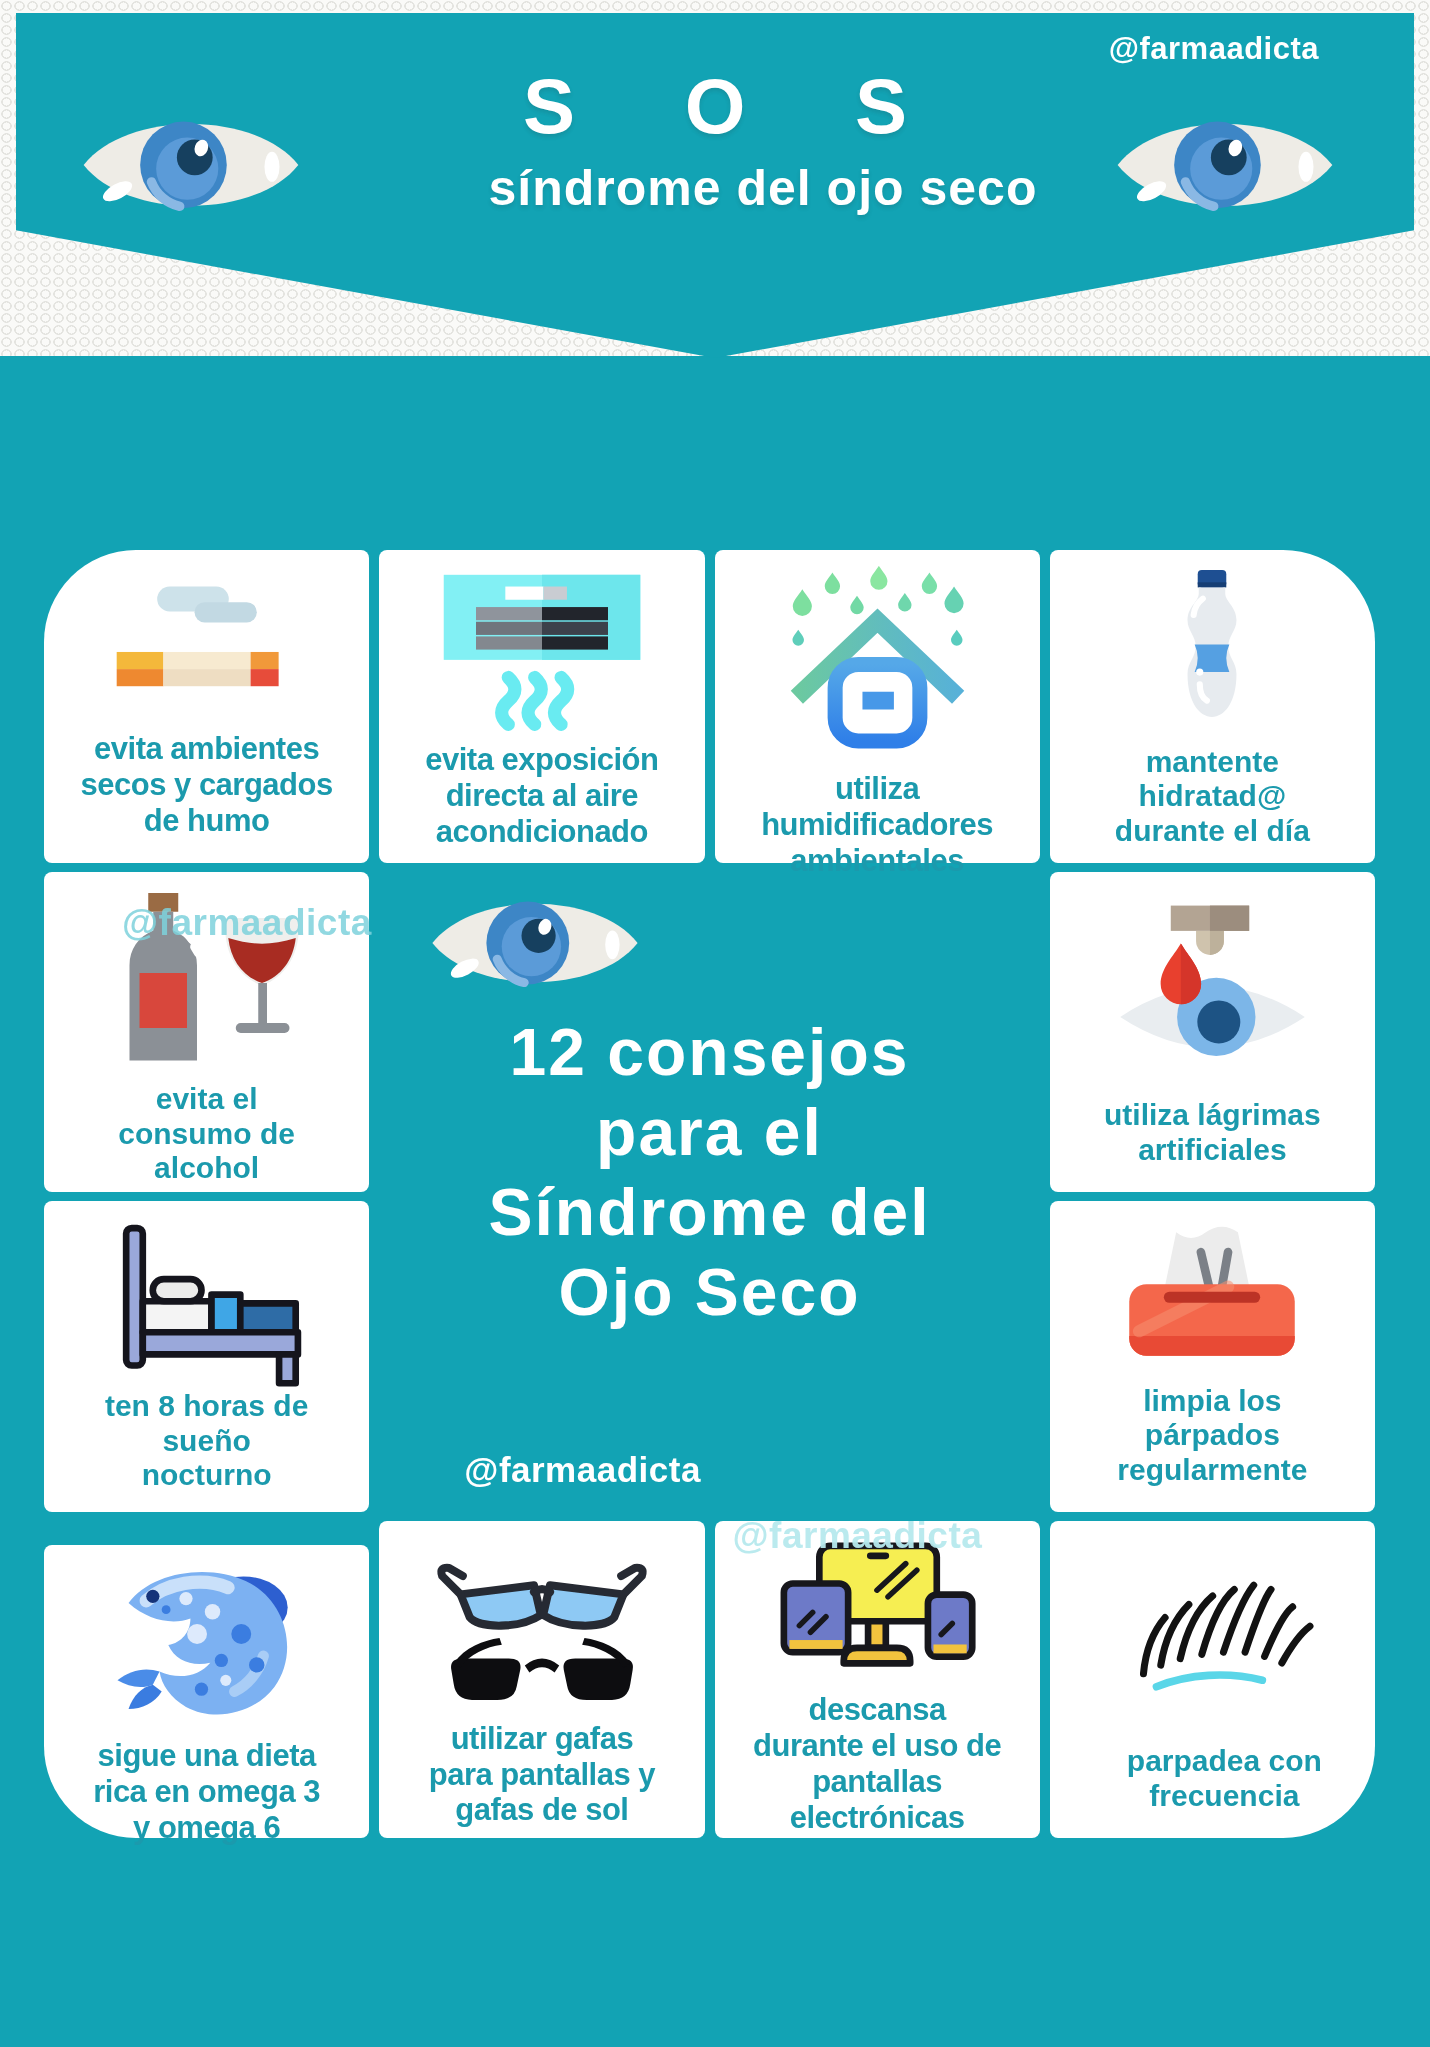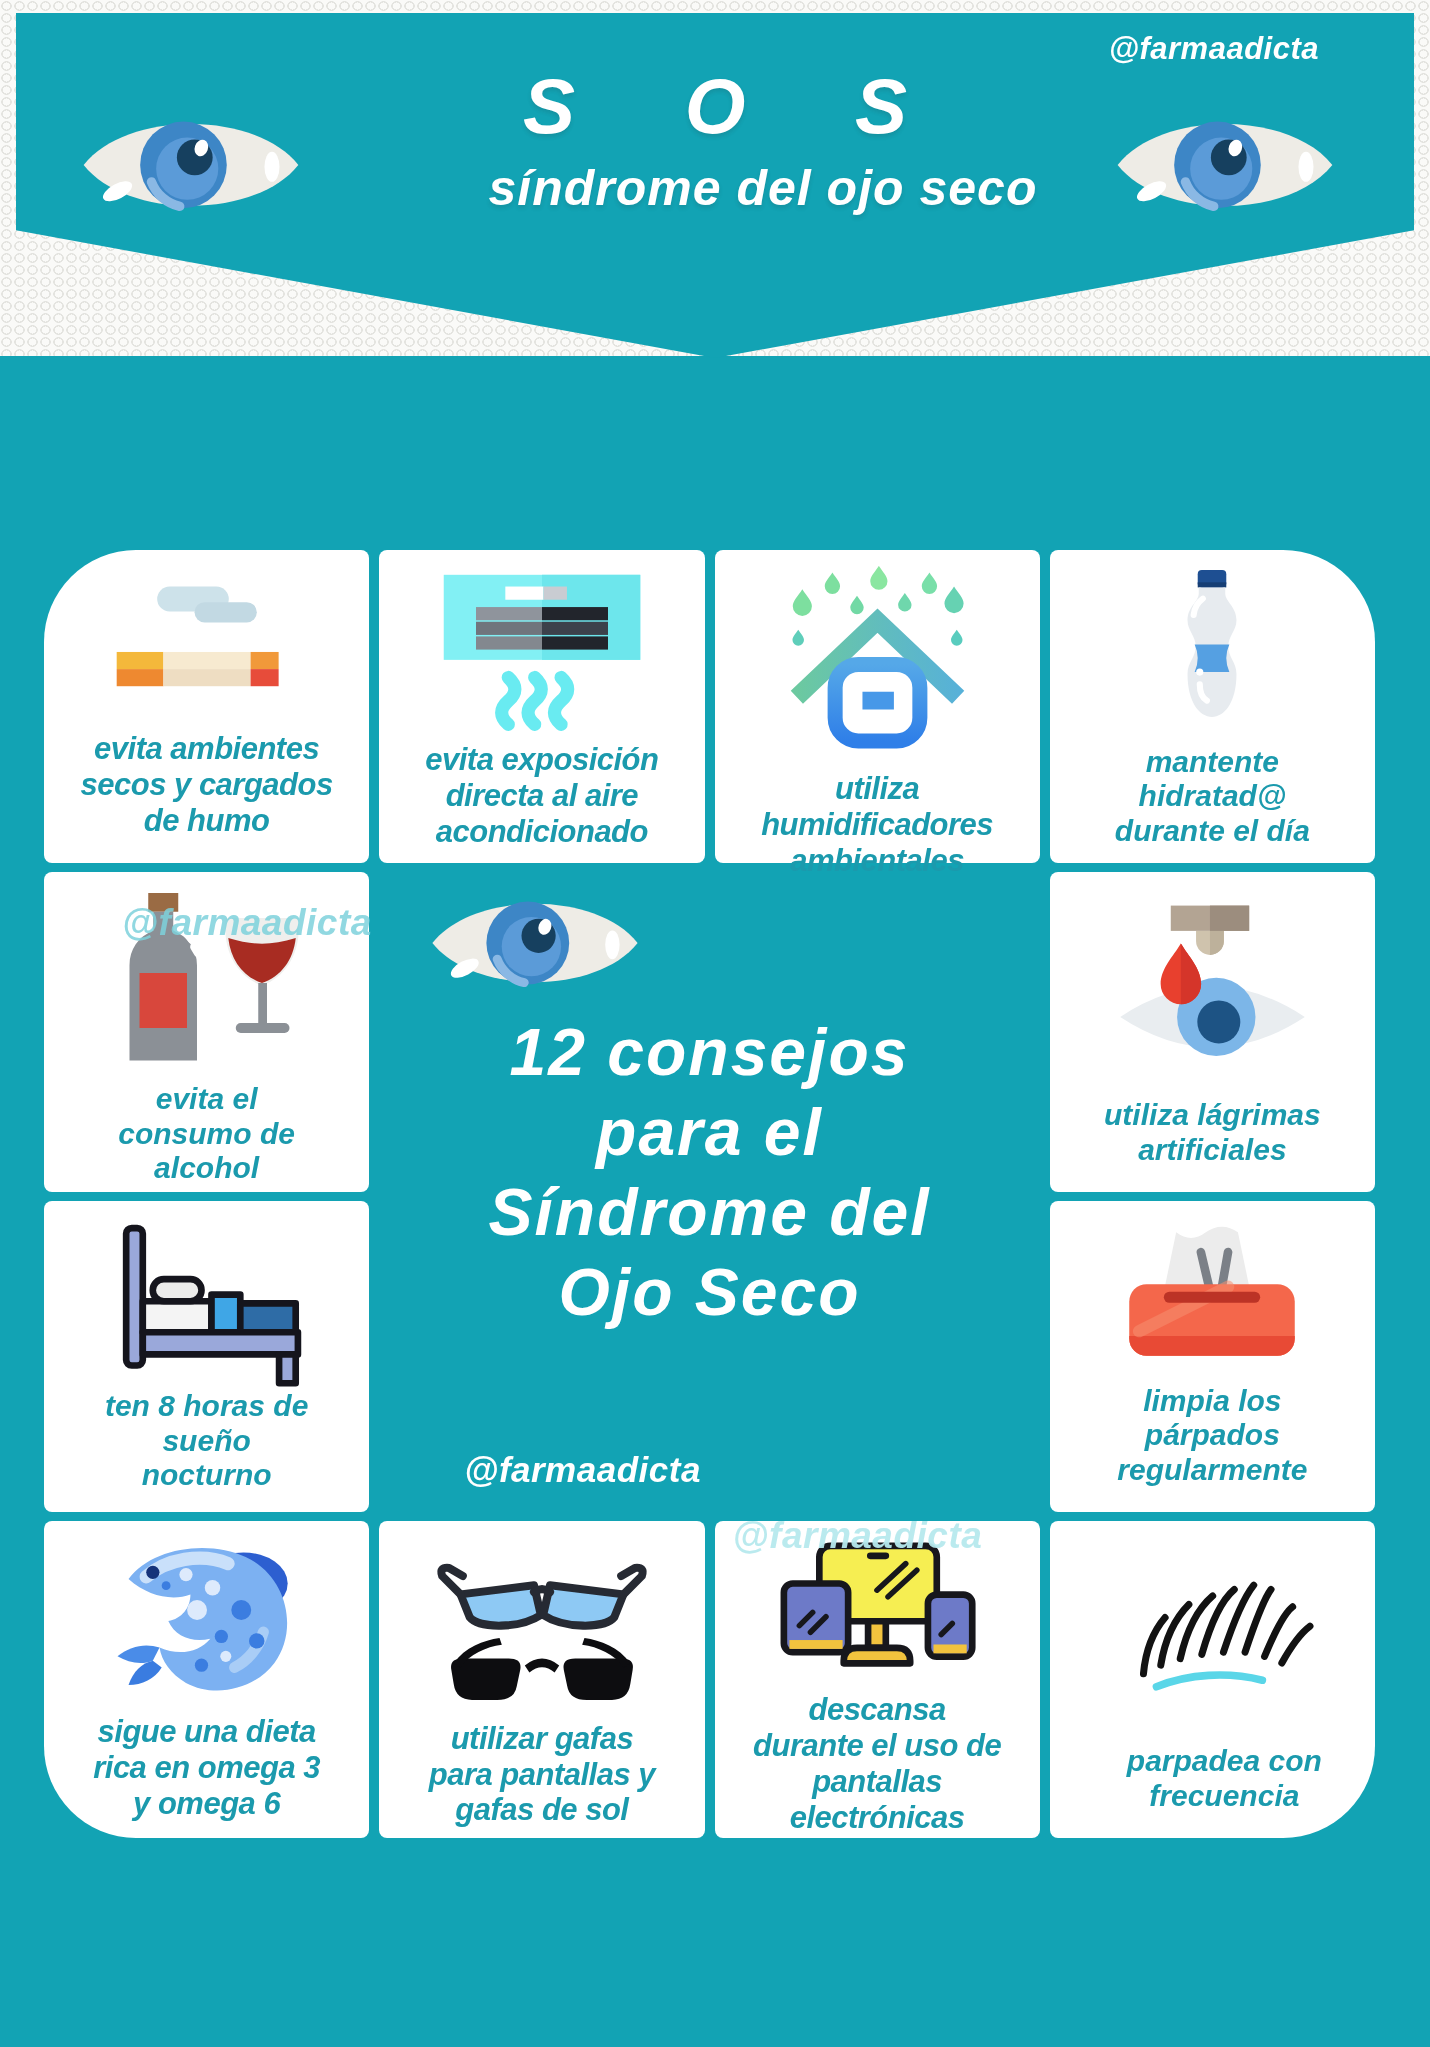--- a/index.html
+++ b/index.html
@@ -3,21 +3,20 @@
 <meta charset="utf-8">
 <style>
   * { margin:0; padding:0; box-sizing:border-box; }
   body { font-family:"Liberation Sans", sans-serif; }
 
   .page {
     position:relative; width:1430px; height:2047px; overflow:hidden;
     background-color:#fafaf8;
     background-image: radial-gradient(closest-side, rgba(0,0,0,0) 58%, #e4e4e0 60%, #e4e4e0 80%, rgba(0,0,0,0) 82%);
     background-size: 13px 12px;
-    font-style: italic;
   }
 
   
   .teal-body { position:absolute; left:0; top:356px; width:1430px; height:1691px; background:#12a3b4; }
 
   
   .banner {
     position:absolute; left:16px; top:13px; width:1398px; height:345px;
     background:#12a3b4;
     clip-path: polygon(0 0, 100% 0, 100% 63%, 50% 100%, 0 63%);
@@ -48,21 +47,21 @@
     display:grid; grid-template-columns:repeat(4, 1fr);
     grid-template-rows:313px 320px 311px 317px; gap:9px 10px;
   }
   .card {
     background:#ffffff; border-radius:8px; position:relative;
     display:flex; flex-direction:column; align-items:center;
     padding:16px 8px 24px;
   }
   .r-tl { border-top-left-radius:92px; }
   .r-tr { border-top-right-radius:92px; }
-  .r-bl { border-bottom-left-radius:92px; }
+  .r-bl { border-bottom-left-radius:92px;margin-top:24px; }
   .r-br { border-bottom-right-radius:92px; }
   .icon-wrap { flex:1; width:100%; display:flex; align-items:center; justify-content:center; }
   .label {
     color:#1b9aad; font-weight:700; text-align:center;
     white-space:pre-line; line-height:1.16;
   }
   .label.cond  { font-size:31px; letter-spacing:-0.5px; }
   .label.round { font-size:30px; }
 
   .a-r1c1{grid-area:1/1;} .a-r1c2{grid-area:1/2;} .a-r1c3{grid-area:1/3;} .a-r1c4{grid-area:1/4;}

